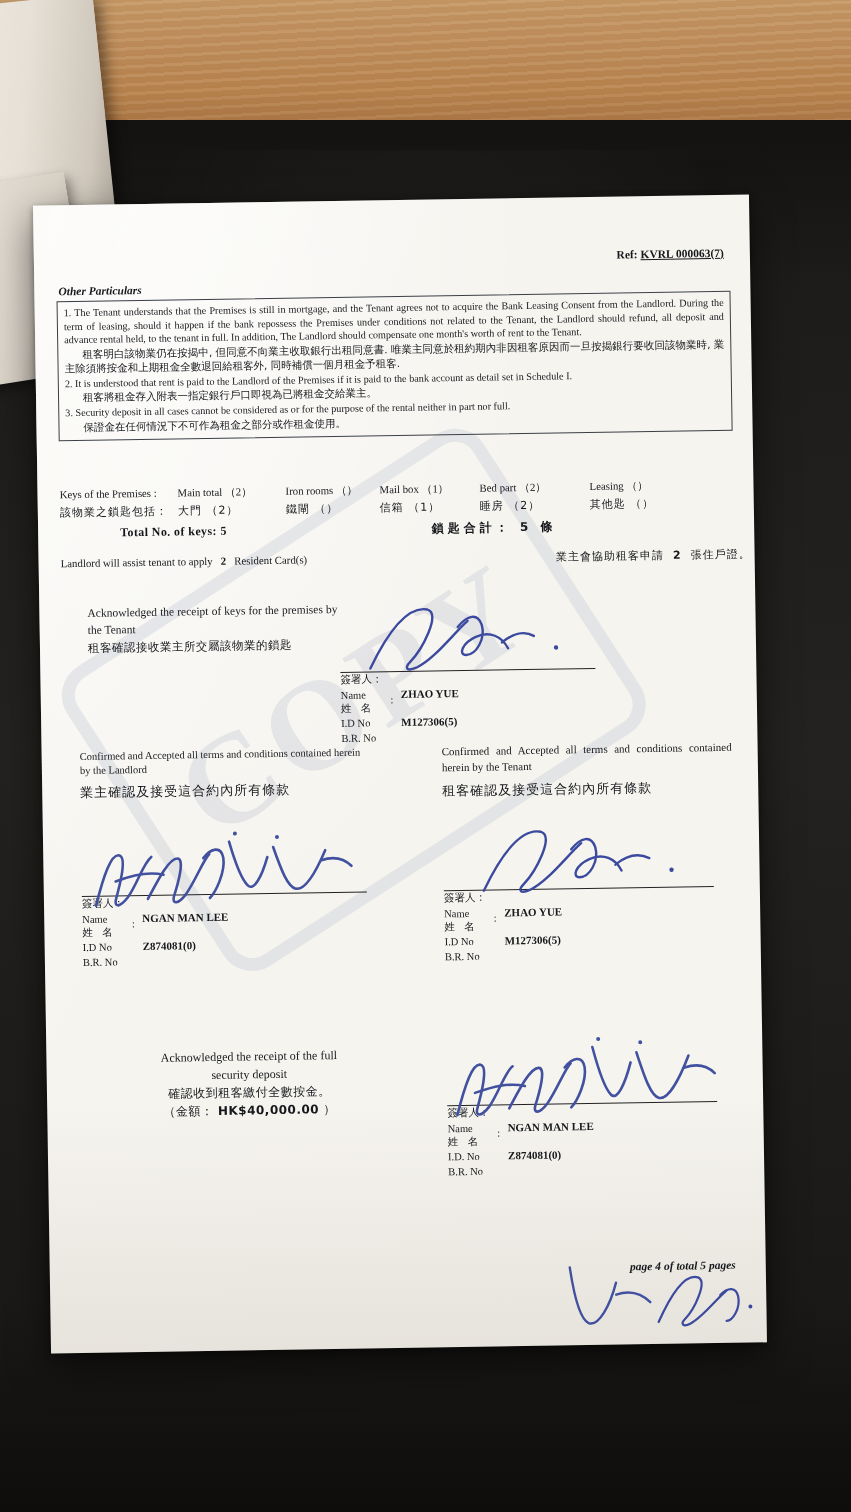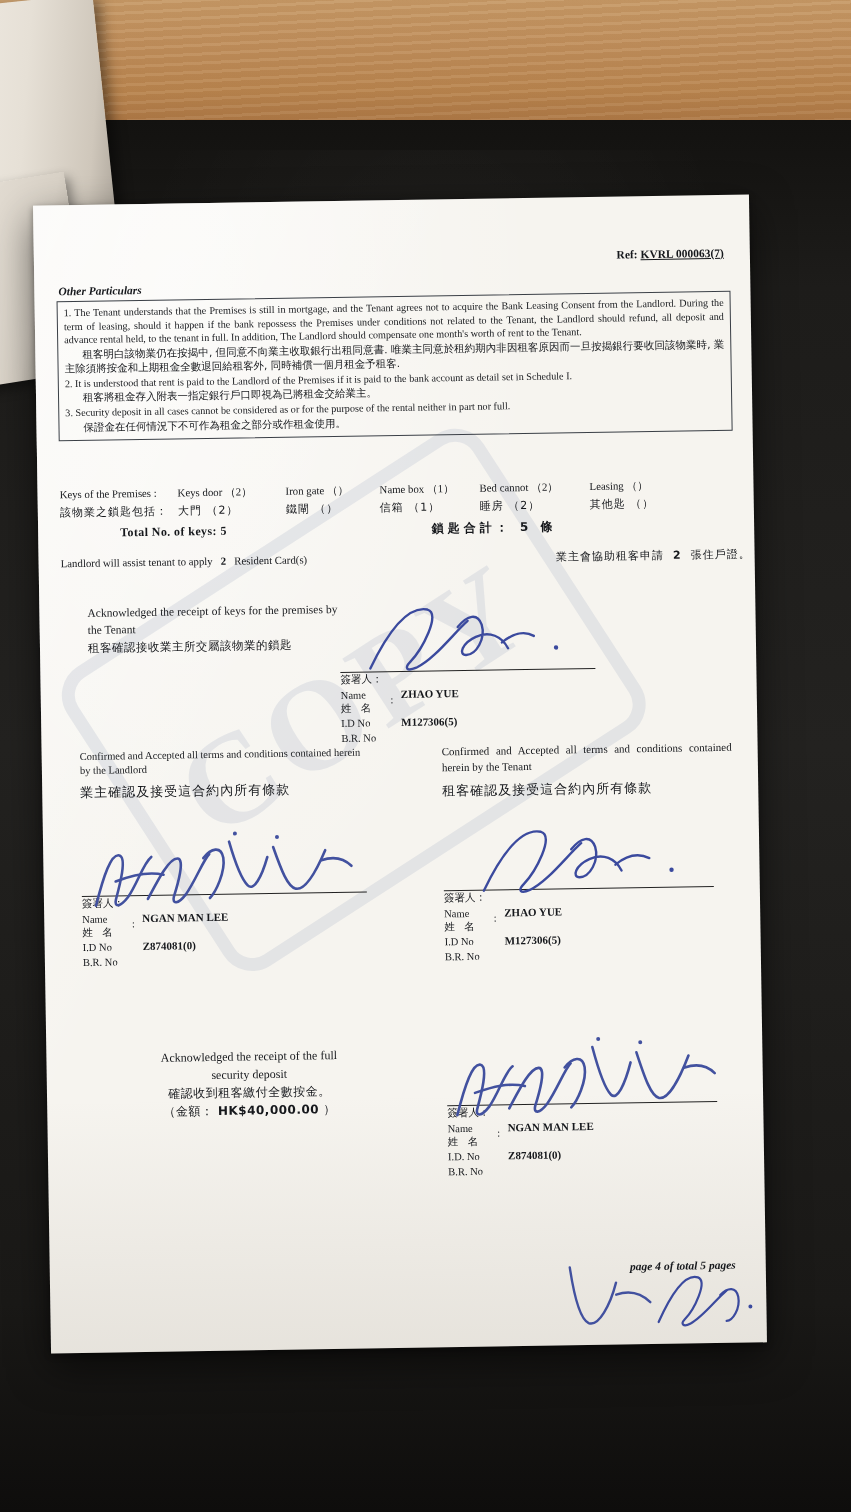--- a/index.html
+++ b/index.html
@@ -192,33 +192,33 @@
         <p>2. It is understood that rent is paid to the Landlord of the Premises if it is paid to the bank account as detail set in Schedule I.</p>
         <p class="cjk indent">租客將租金存入附表一指定銀行戶口即視為已將租金交給業主。</p>
         <p>3. Security deposit in all cases cannot be considered as or for the purpose of the rental neither in part nor full.</p>
         <p class="cjk indent">保證金在任何情況下不可作為租金之部分或作租金使用。</p>
       </div>
 
       <div class="keys">
         <div class="keyrow krow1">
           <span class="lbl" style="width:118px">Keys of the Premises :</span>
           <span class="kitem" style="width:108px">
-            <span>Keys door</span>
+            <span>Main total</span>
             （<span>2</span>）
           </span>
           <span class="kitem" style="width:94px">
-            <span>Iron gate</span>
+            <span>Iron rooms</span>
             （<span></span>）
           </span>
           <span class="kitem" style="width:100px">
-            <span>Name box</span>
+            <span>Mail box</span>
             （<span>1</span>）
           </span>
           <span class="kitem" style="width:110px">
-            <span>Bed cannot</span>
+            <span>Bed part</span>
             （<span>2</span>）
           </span>
           <span class="kitem">
             <span>Leasing</span>
             （<span></span>）
           </span>
         </div>
         <div class="keyrow krow2 keyline2">
           <span class="lbl" style="width:118px">該物業之鎖匙包括：</span>
           <span class="kitem" style="width:108px">

